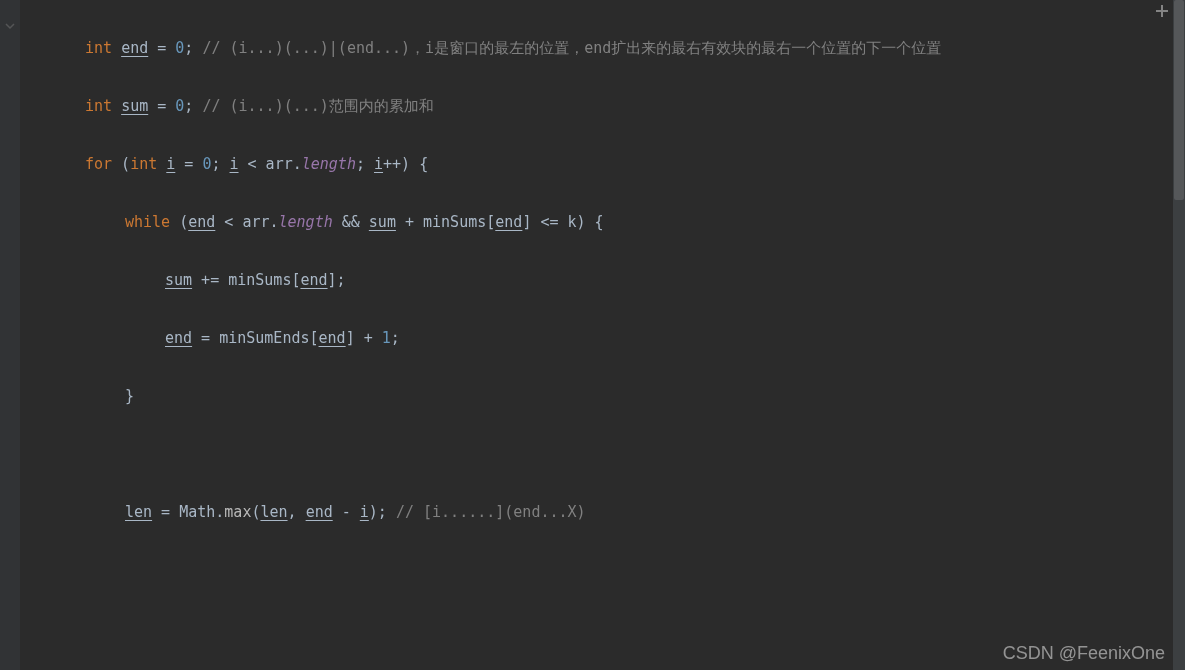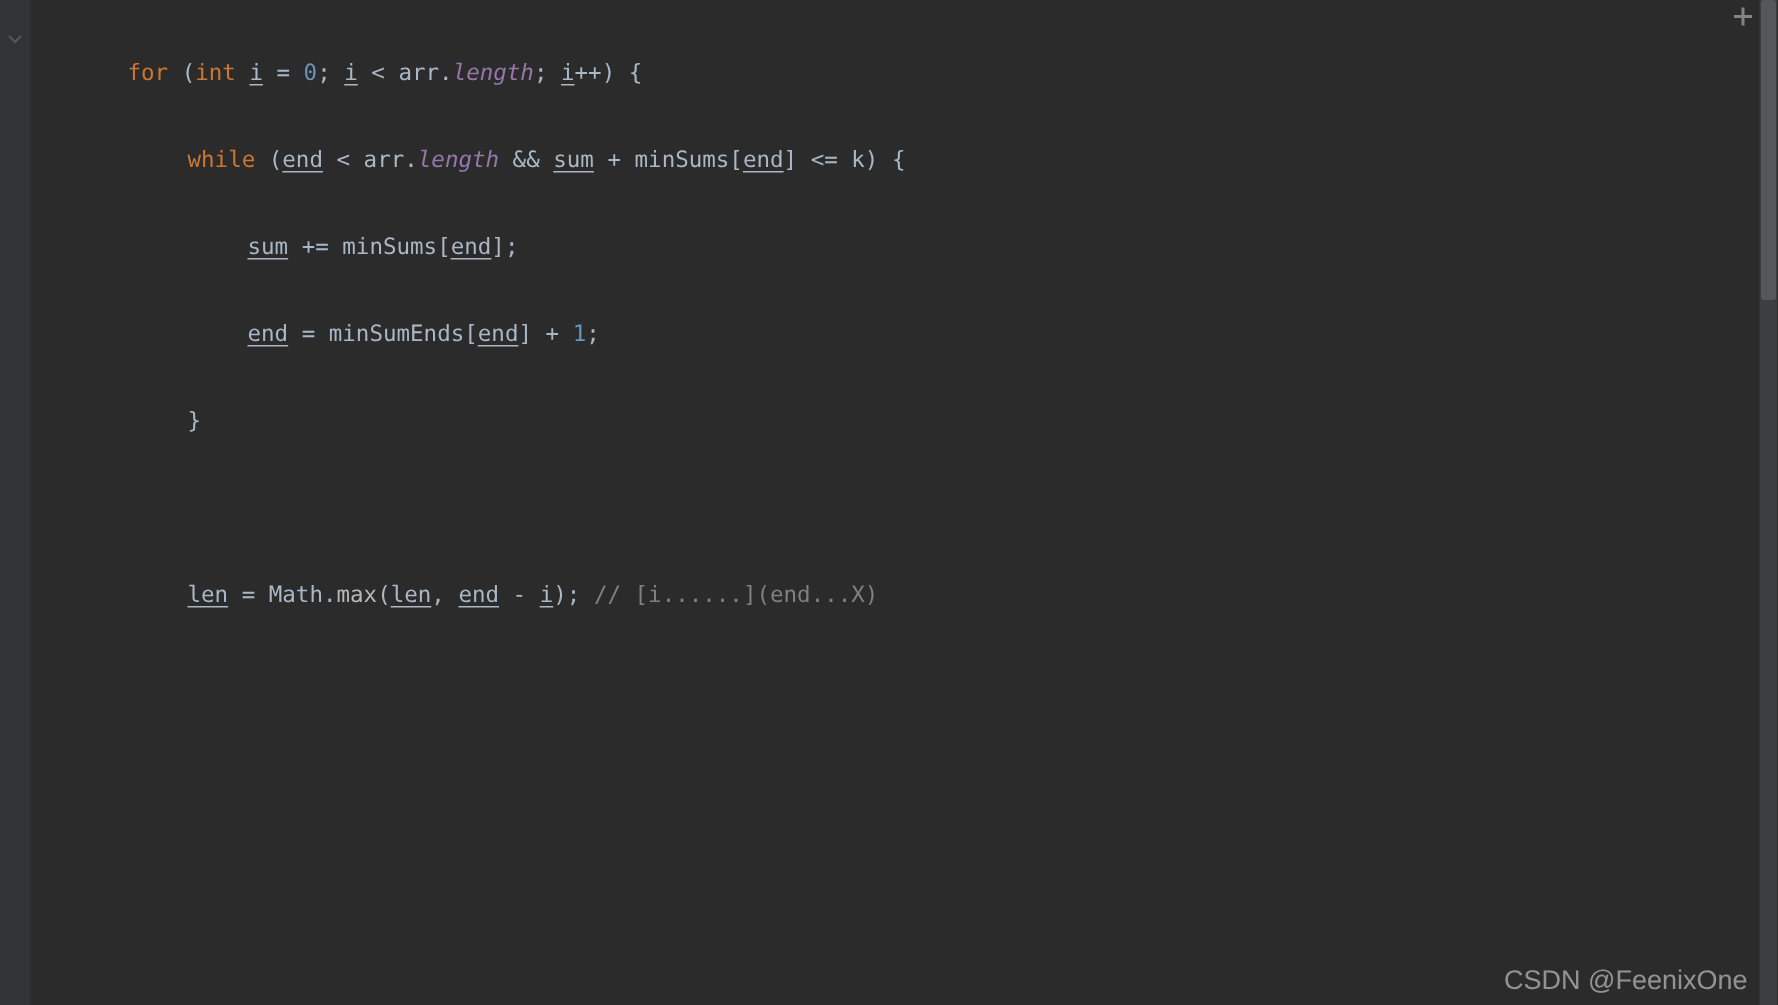--- a/index.html
+++ b/index.html
@@ -87,20 +87,22 @@
 </head>
 <body>
 
 <div class="editor-container">
   <div class="gutter">
     <svg class="gutter-icon" viewBox="0 0 12 12">
         <path d="M2 4 L6 8 L10 4" fill="none" stroke="#888" stroke-width="1.5"></path>
       </svg>
   </div>
   <div class="code-area">
+<div class="line ind1"><span class="kw">int</span><span> </span><span class="warn">end</span><span> = </span><span class="num">0</span><span>; </span><span class="comment">// (i...)(...)|(end...)，i是窗口的最左的位置，end扩出来的最右有效块的最右一个位置的下一个位置</span></div>
+<div class="line ind1"><span class="kw">int</span><span> </span><span class="warn">sum</span><span> = </span><span class="num">0</span><span>; </span><span class="comment">// (i...)(...)范围内的累加和</span></div>
 <div class="line ind1"><span class="kw">for</span><span> (</span><span class="kw">int</span><span> </span><span class="warn">i</span><span> = </span><span class="num">0</span><span>; </span><span class="warn">i</span><span> &lt; arr.</span><span class="field">length</span><span>; </span><span class="warn">i</span><span>++</span><span>) {</span></div>
 <div class="line ind2"><span class="kw">while</span><span> (</span><span class="warn">end</span><span> &lt; arr.</span><span class="field">length</span><span> &amp;&amp; </span><span class="warn">sum</span><span> + minSums[</span><span class="warn">end</span><span>] &lt;= k) {</span></div>
 <div class="line ind3"><span class="warn">sum</span><span> += minSums[</span><span class="warn">end</span><span>];</span></div>
 <div class="line ind3"><span class="warn">end</span><span> = minSumEnds[</span><span class="warn">end</span><span>] + </span><span class="num">1</span><span>;</span></div>
 <div class="line ind2"><span>}</span></div>
 <div class="line"></div>
 <div class="line ind2"><span class="warn">len</span><span> = Math.</span><span class="method-i">max</span><span>(</span><span class="warn">len</span><span>, </span><span class="warn">end</span><span> - </span><span class="warn">i</span><span>); </span><span class="comment">// [i......](end...X)</span></div>
 <div class="line"></div>
 
 

